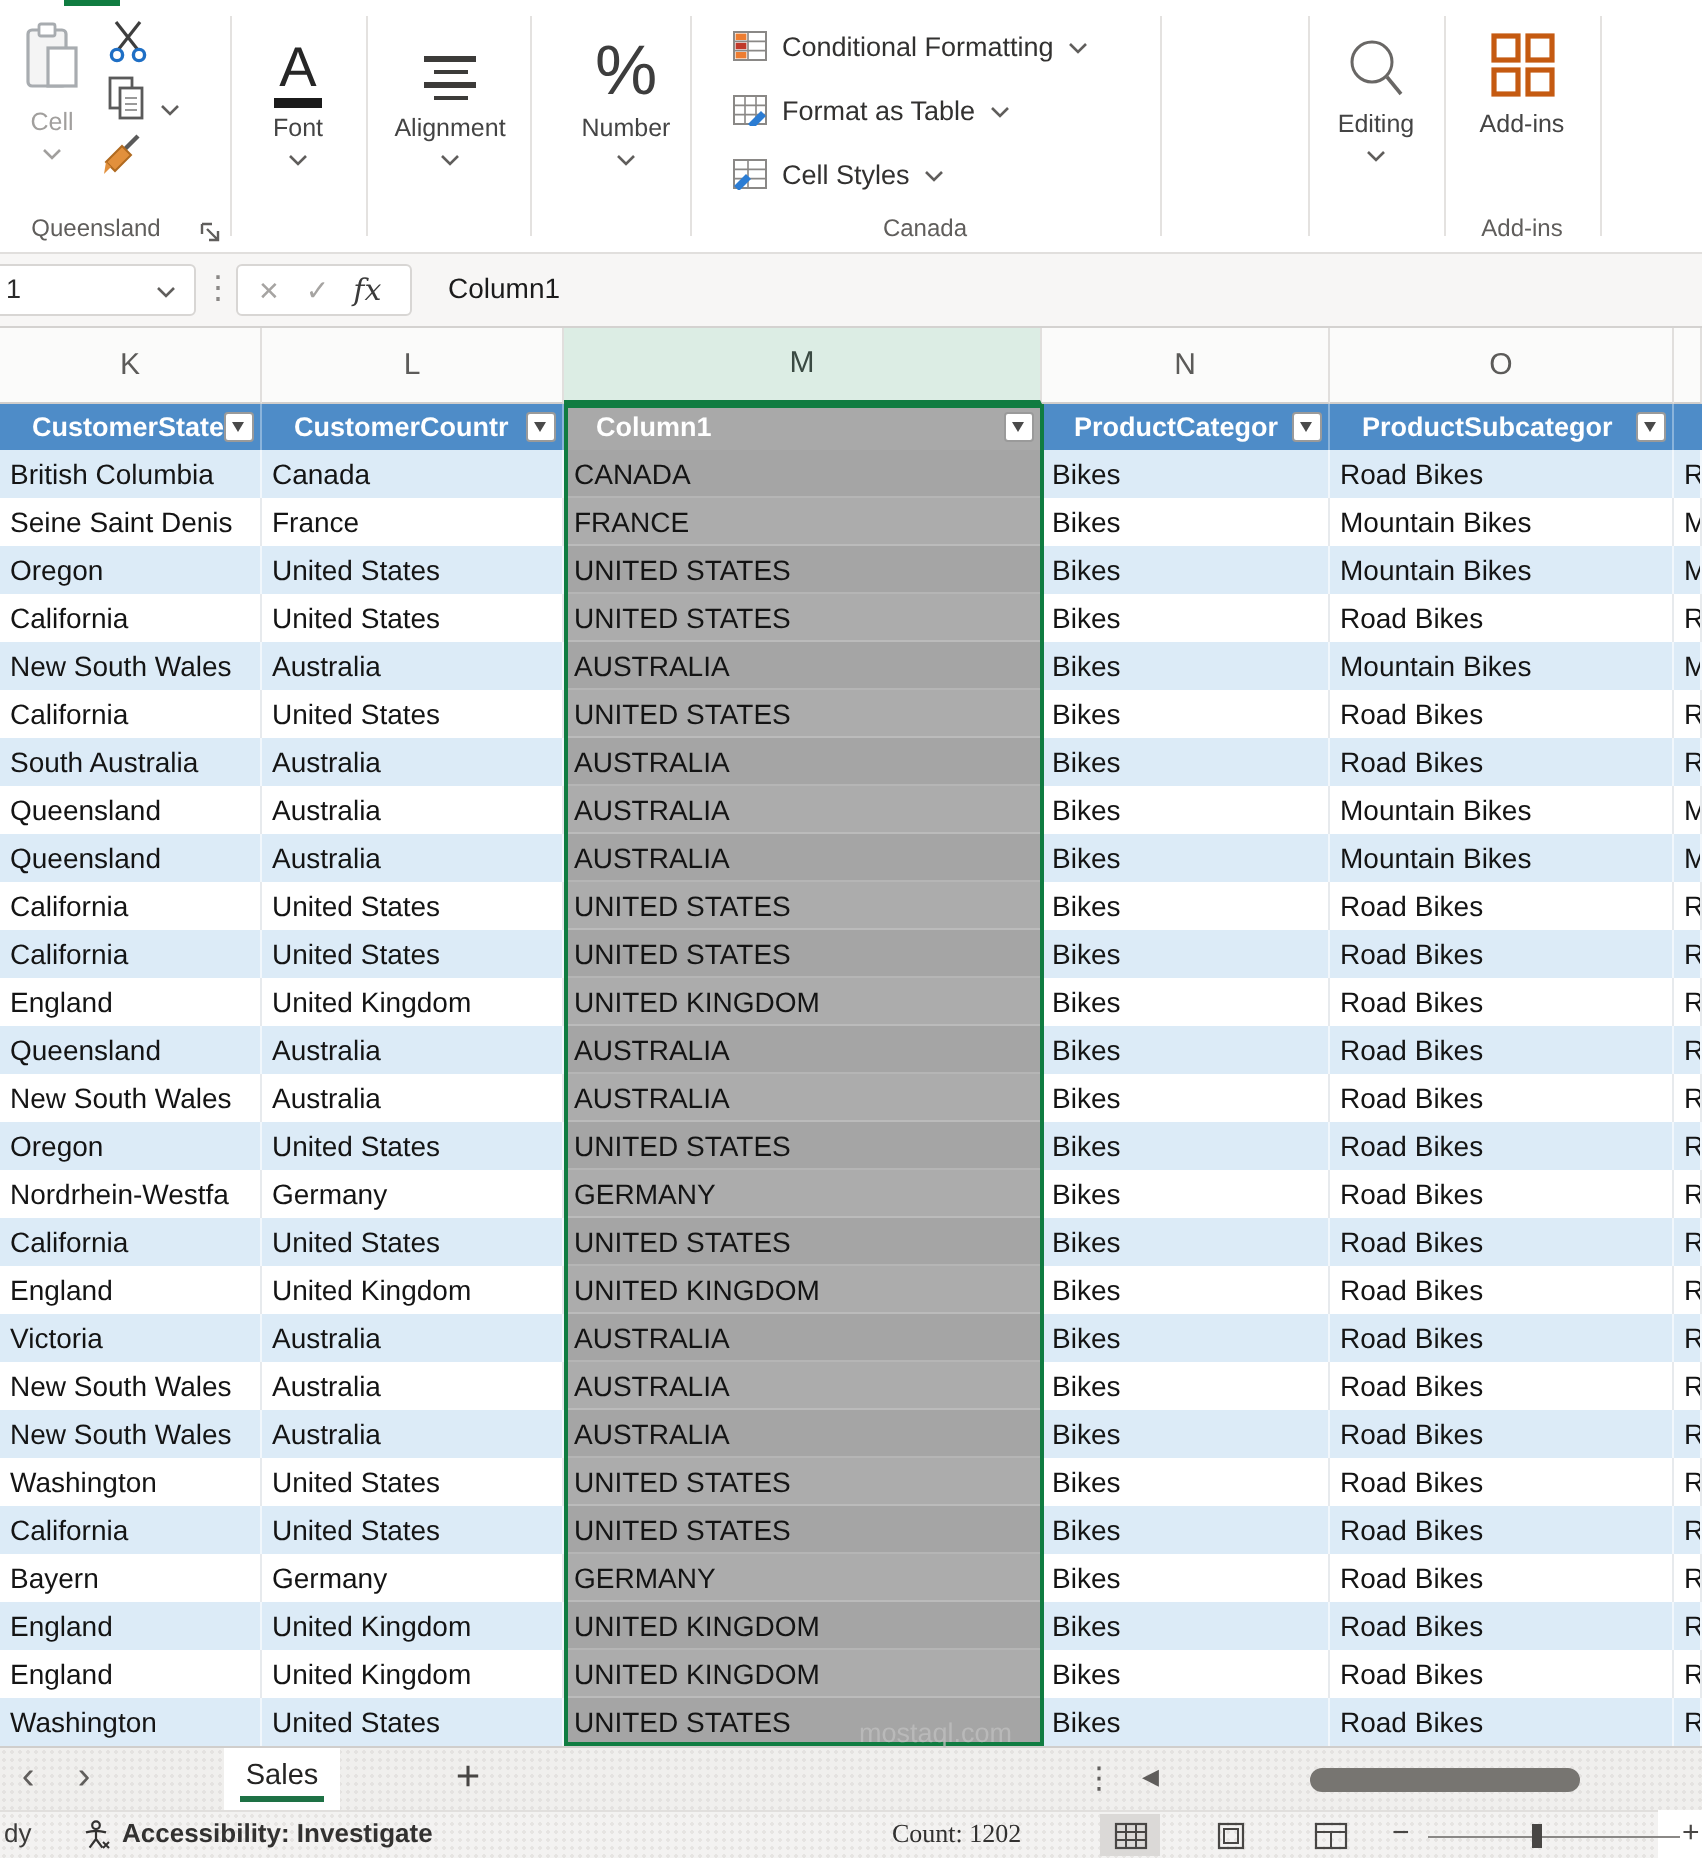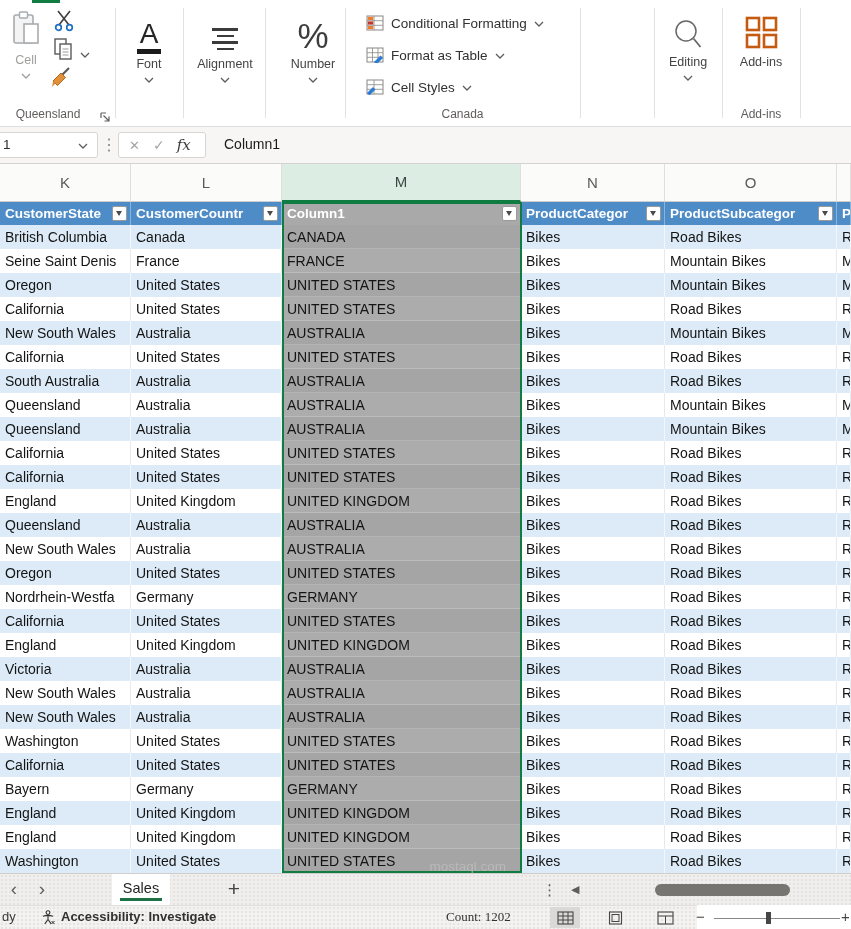--- a/index.html
+++ b/index.html
@@ -40,21 +40,21 @@
   .fx-enter{margin-left:13px;color:#A6A4A2;font-size:14px;}
   .fx-fx{margin-left:12px;font-family:"DejaVu Serif",serif;font-style:italic;font-size:15px;color:#3b3b3b;}
   .fvalue{position:absolute;left:224px;top:9px;font-size:14px;color:#1b1b1b;}
 
   
   .gridcols{display:grid;grid-template-columns:131px 151px 239px 144px 172px 14px;}
   .lrow{position:absolute;left:0;top:164px;width:851px;height:38px;background:#FBFBFA;}
   .letter{border-right:1px solid #E1DFDD;border-bottom:1px solid #D0CECC;text-align:center;line-height:37px;font-size:15px;color:#5C5B59;box-sizing:border-box;}
   .letter.sel{background:#DCEDE4;border-bottom:2px solid #107C41;line-height:36px;color:#3A4A42;}
   .thead{position:absolute;left:0;top:202px;width:851px;height:23px;}
-  .hcell{position:relative;background:#4E8CC8;color:#fff;font-weight:bold;font-size:13.5px;line-height:23px;padding-left:5px;overflow:hidden;white-space:nowrap;border-right:1px solid rgba(255,255,255,0.35);box-sizing:border-box;}
+  .hcell{position:relative;background:#4E8CC8;color:#fff;font-weight:bold;font-size:13.5px;line-height:23px;padding-left:16px;overflow:hidden;white-space:nowrap;border-right:1px solid rgba(255,255,255,0.35);box-sizing:border-box;}
   .hcell.sel{background:#A9A9A9;}
   .fbtn{position:absolute;right:3px;top:4px;width:15px;height:15px;background:#fff;border:1px solid #9a9a9a;border-radius:2px;box-sizing:border-box;}
   .fbtn::after{content:"";position:absolute;left:3px;top:4px;border-left:3.5px solid transparent;border-right:3.5px solid transparent;border-top:5px solid #4a4a4a;}
   .gbody{position:absolute;left:0;top:225px;width:851px;height:648px;overflow:hidden;}
   .grow{height:24px;}
   .gcell{font-size:14px;color:#141414;line-height:24px;padding-left:5px;overflow:hidden;white-space:nowrap;box-sizing:border-box;}
   .bandA .gcell{background:#DCEBF7;border-right:1px solid rgba(255,255,255,0.6);}
   .bandB .gcell{background:#FFFFFF;border-right:1px solid #E7EAED;}
   .bandA .gcell.c2{background:#A5A5A5;border-right-color:#9c9c9c;border-bottom:1px solid rgba(255,255,255,0.18);}
   .bandB .gcell.c2{background:#ACACAC;border-right-color:#a3a3a3;border-bottom:1px solid rgba(255,255,255,0.18);}
@@ -68,21 +68,21 @@
   .stab::after{content:"";position:absolute;left:8px;right:8px;bottom:4px;height:3px;background:#1E7145;}
   .saddsheet{position:absolute;left:222px;top:0;width:24px;height:31px;text-align:center;line-height:29px;font-size:21px;color:#484644;}
   .sdots{position:absolute;left:542px;top:0;line-height:31px;font-size:15px;color:#605E5C;}
   .sleft{position:absolute;left:571px;top:0;line-height:31px;font-size:11px;color:#5f5d5b;}
   .sthumb{position:absolute;left:655px;top:10px;width:135px;height:12px;border-radius:6px;background:#777571;}
   .watermark{position:absolute;left:346px;top:-14px;width:160px;text-align:center;z-index:6;pointer-events:none;}
   .wm-ar{font-size:28px;font-weight:bold;color:rgba(178,178,178,0.6);line-height:30px;}
   .wm-en{font-size:13.5px;color:rgba(190,190,190,0.8);line-height:13px;text-align:right;}
 
   
-  .stbar{position:absolute;left:0;top:905px;width:697px;height:24px;background:#F3F2F1;border-top:1px solid #E1DFDD;box-sizing:border-box;font-size:13px;color:#3b3a39;
+  .stbar{position:absolute;left:0;top:905px;width:829px;height:24px;background:#F3F2F1;border-top:1px solid #E1DFDD;box-sizing:border-box;font-size:13px;color:#3b3a39;
          background-image:radial-gradient(#E6E4E2 0.8px, transparent 0.8px);background-size:4px 4px;}
   .st-ready{position:absolute;left:2px;line-height:22px;}
   .st-accicon{position:absolute;left:40px;top:4px;}
   .st-acc{position:absolute;left:61px;line-height:22px;font-weight:bold;color:#323130;}
   .st-count{position:absolute;left:446px;line-height:22px;color:#323130;font-family:Liberation Serif, serif;}
   .viewbtn{position:absolute;top:1px;width:30px;height:21px;display:flex;align-items:center;justify-content:center;}
   .viewbtn.sel{background:#DBD9D7;}
   .zminus{position:absolute;left:696px;line-height:22px;font-size:15px;color:#484644;}
   .ztrack{position:absolute;left:714px;top:12px;width:126px;height:1px;background:#8A8886;}
   .zthumb{position:absolute;left:766px;top:6px;width:5px;height:12px;background:#484644;}

